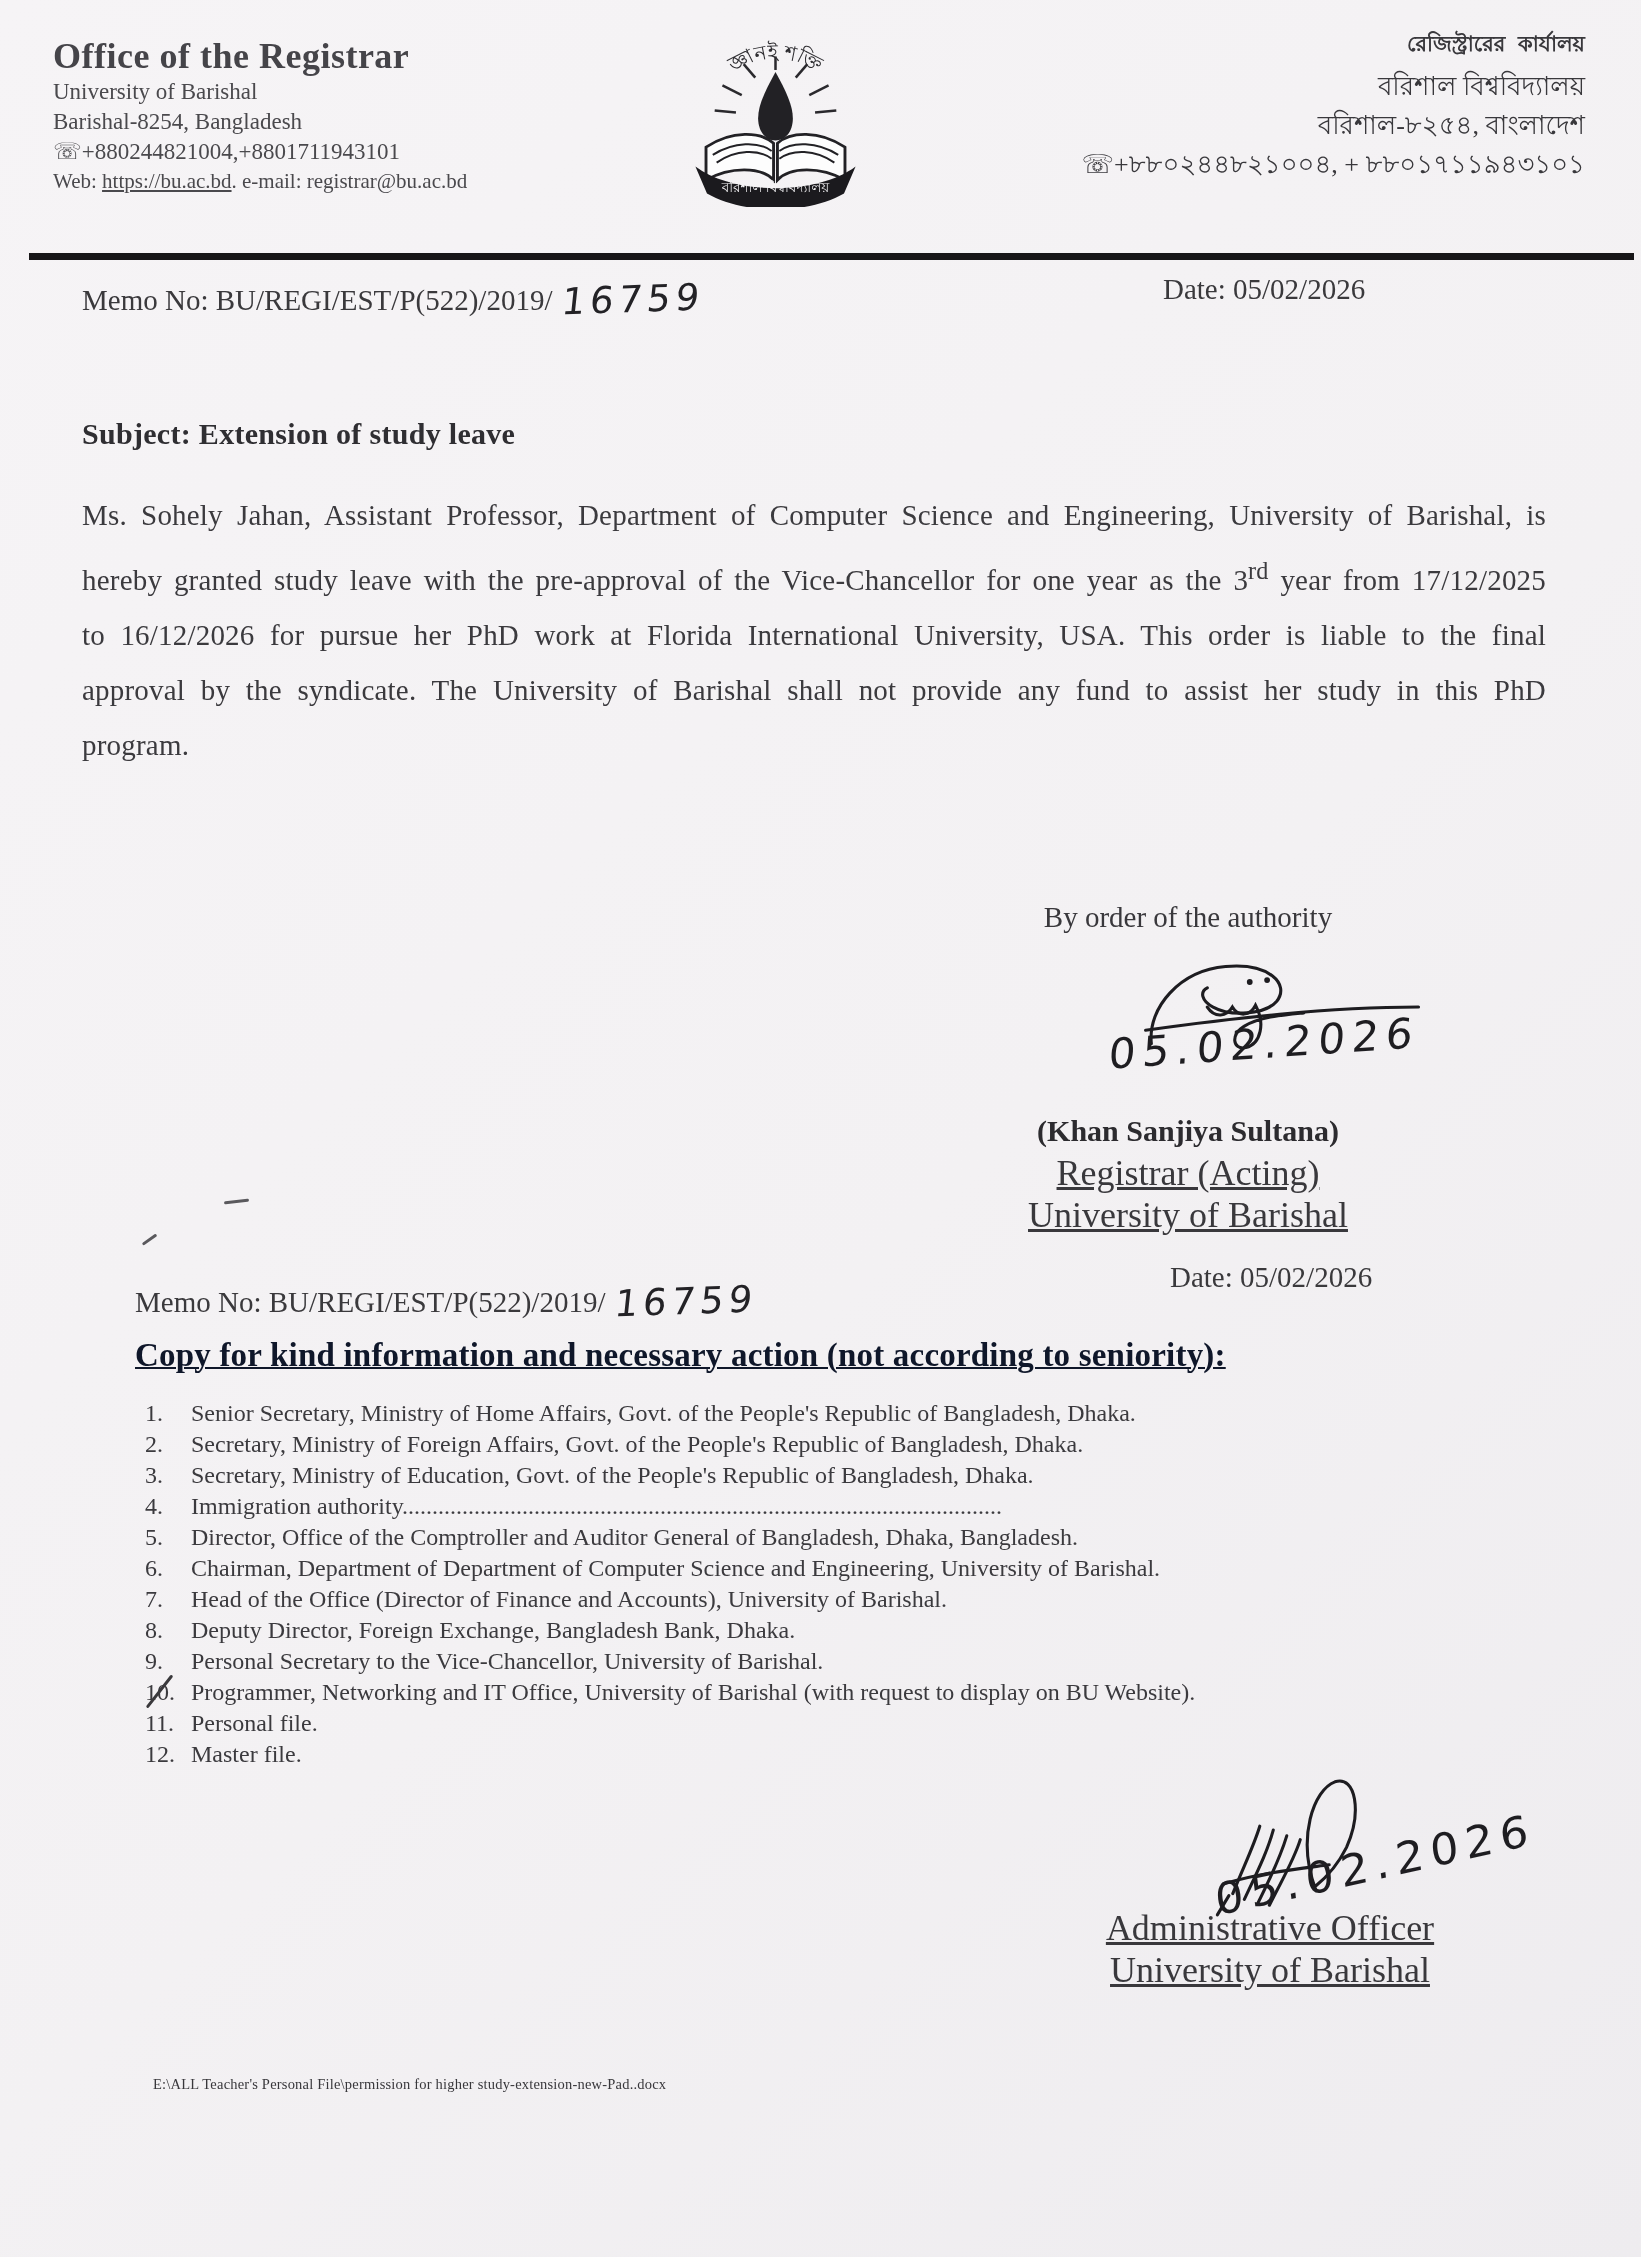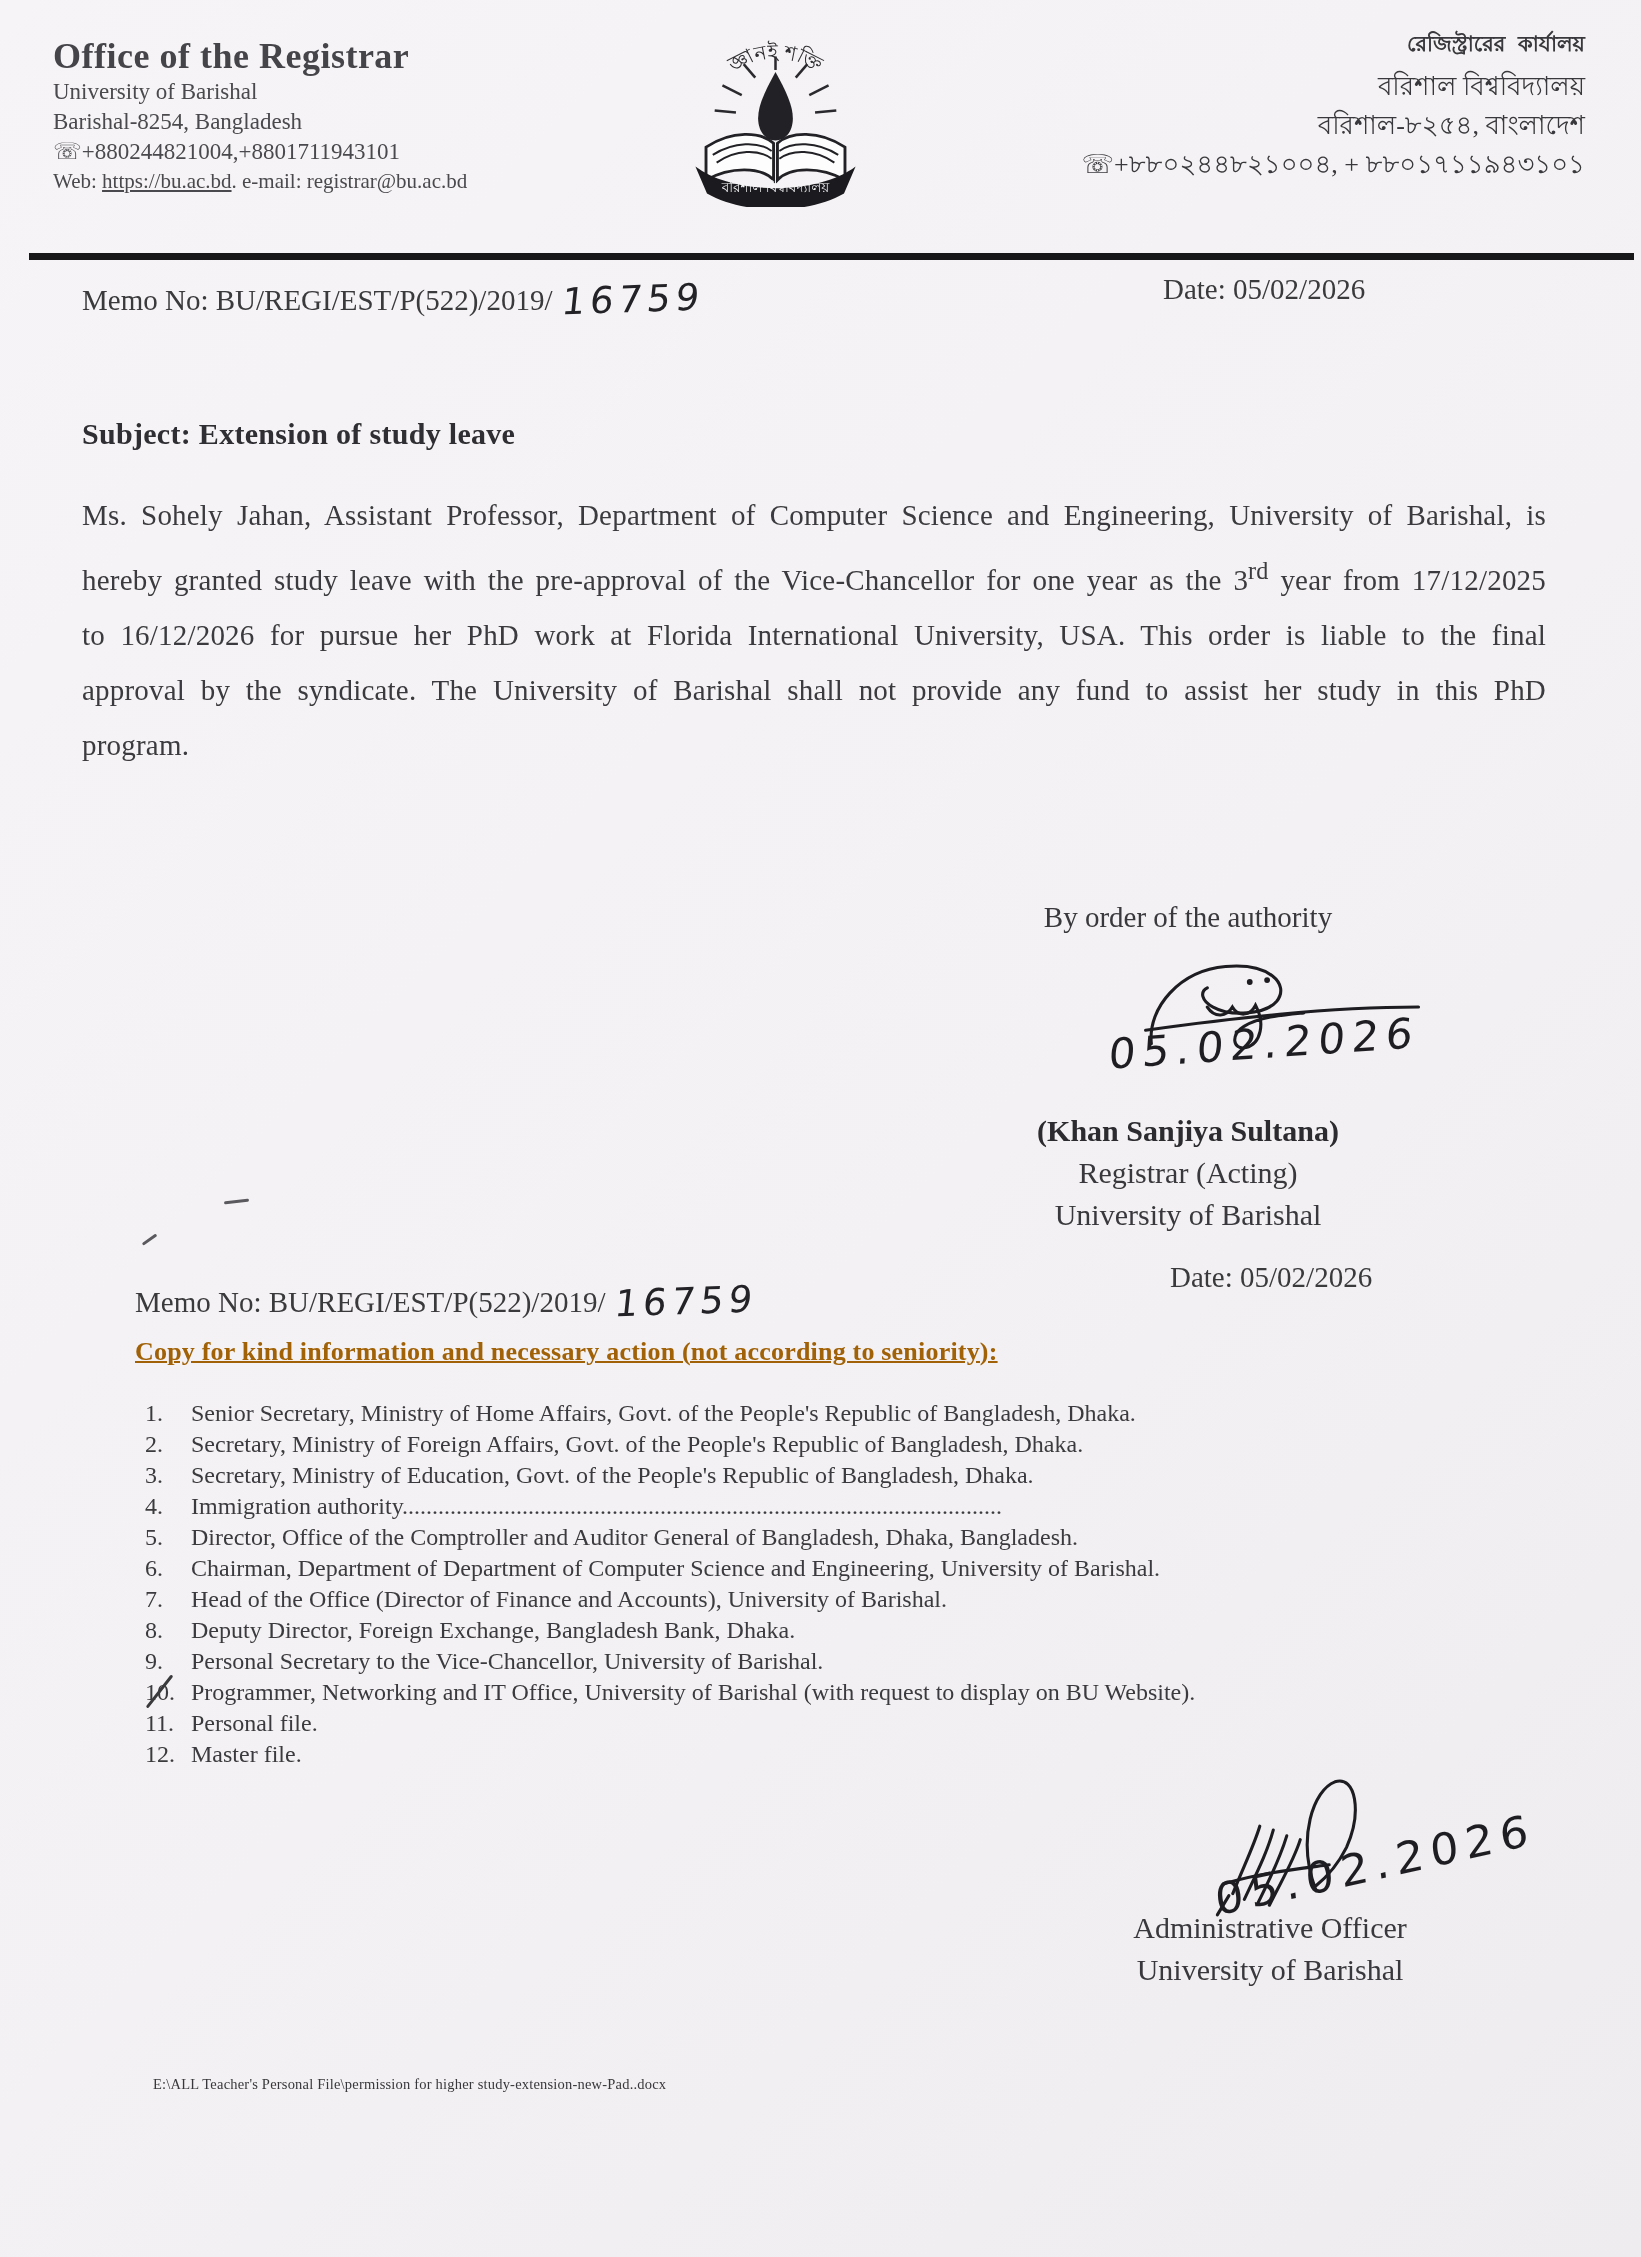--- a/index.html
+++ b/index.html
@@ -24,22 +24,22 @@
         transform:skewX(-8deg) rotate(-2deg);display:inline-block;}
   .hw-num{font-size:37px;letter-spacing:4.8px;margin-left:9.7px;vertical-align:-1.9px;}
   .hand-date{font-size:42px;letter-spacing:6.8px;color:#1e1d21;}
   .date{font-size:29px;color:#3a393c;}
   .subject{font-size:30px;font-weight:bold;color:#2f2e32;letter-spacing:0.3px;}
   .bodytext{width:1464px;font-size:29px;line-height:55px;text-align:justify;
             color:#3b3a3e;word-spacing:2.9px;letter-spacing:0.2px;}
   .rightcol{width:444px;text-align:center;color:#39383c;}
   .byorder{font-size:29px;}
   .name{font-size:30px;font-weight:bold;color:#2c2b2f;line-height:42px;}
-  .role{font-size:30px;line-height:42px;}
-  .copyhead{font-size:26px;font-weight:bold;color:#a16207;
+  .role{font-size:36px;line-height:42px;text-decoration:underline;}
+  .copyhead{font-size:33px;font-weight:bold;color:#0f172a;
             text-decoration:underline;text-decoration-thickness:1.9px;letter-spacing:0.2px;}
   .list{left:145px;top:1398px;width:1371px;font-size:24px;color:#3b3a3e;}
   .li{display:flex;line-height:31px;}
   .li .num{width:46px;flex:0 0 46px;position:relative;}
   .li .txt{white-space:nowrap;}
   .num.struck::after{content:"";position:absolute;left:-5.8px;top:12.6px;width:41px;height:2.9px;
             background:#3a393c;transform:rotate(-52deg);border-radius:1.9px;}
   .penmark{background:#5a595d;border-radius:1.9px;}
   .sig-svg path{fill:none;stroke:#1d1c20;stroke-width:3.2;stroke-linecap:round;}
   .sig-svg circle{fill:#1d1c20;}

